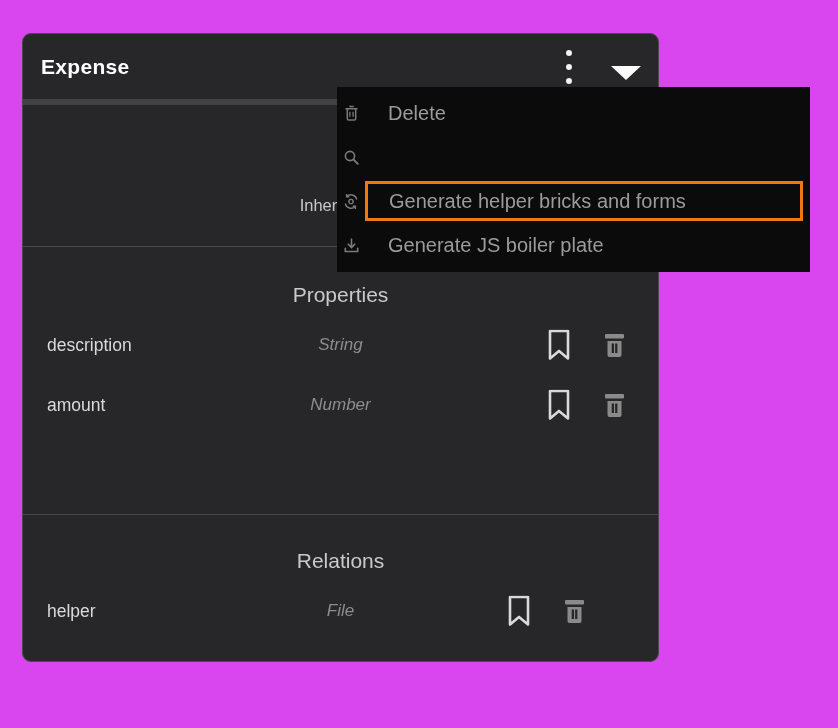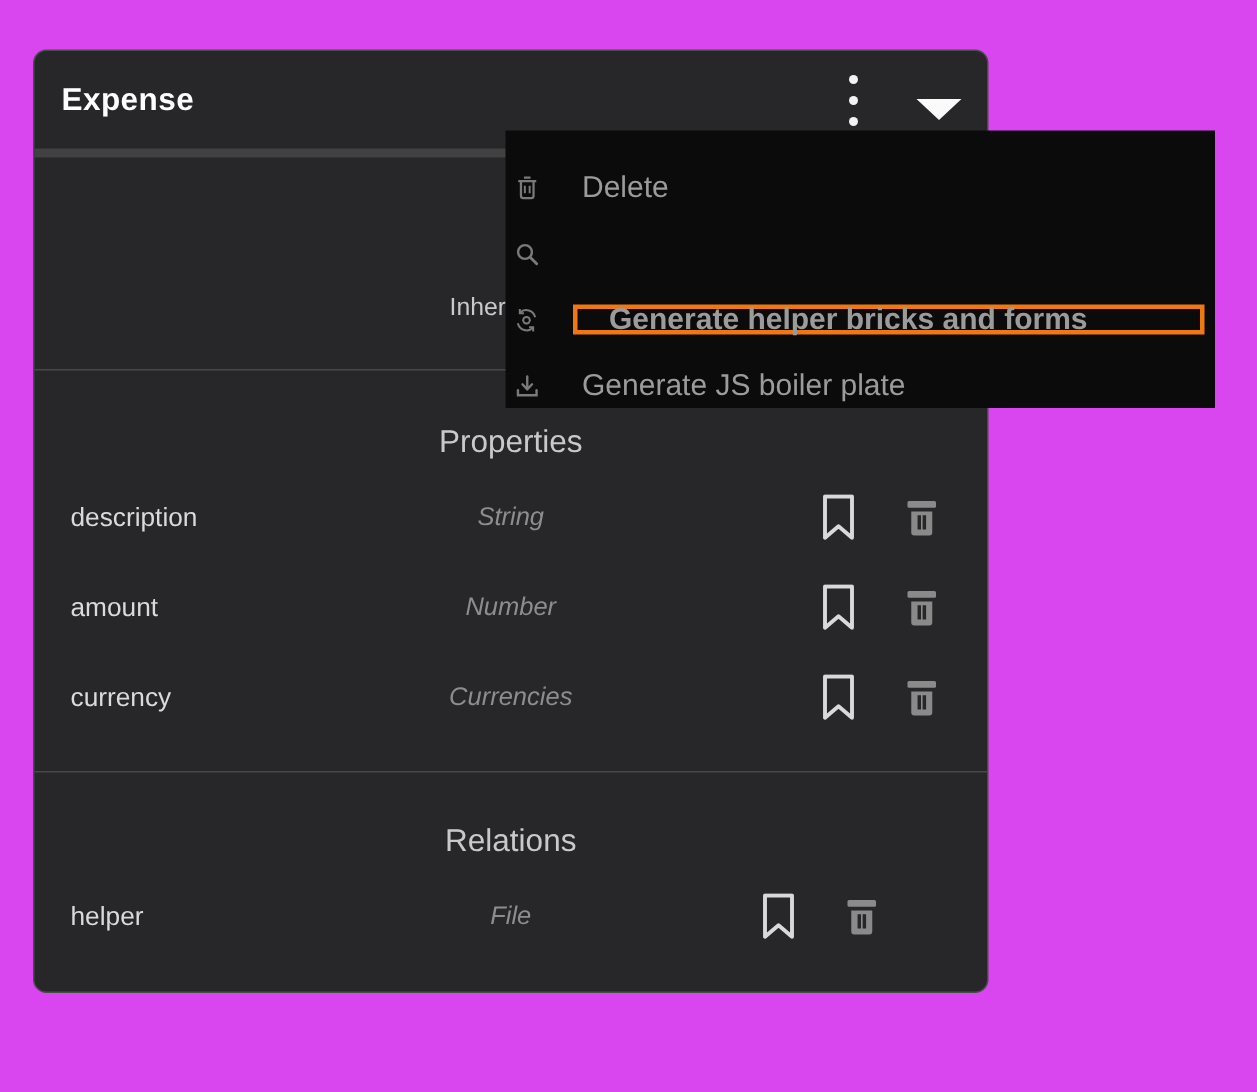--- a/index.html
+++ b/index.html
@@ -59,32 +59,32 @@
   }
   .row-icon { position: absolute; top: 50%; transform: translateY(-50%); cursor: pointer; display: flex; }
   .bm-props { left: 525px; }
   .tr-props { left: 579px; }
   .bm-rel { left: 485px; }
   .tr-rel { left: 539px; }
 
   
   .menu {
     position: absolute; left: 337px; top: 87px; width: 473px; height: 185px;
-    background: #0b0b0c; padding-top: 16px; z-index: 10;
+    background: #0b0b0c; padding-top: 4px; z-index: 10;
   }
   .menu-item {
     height: 44px; display: flex; align-items: center; padding-left: 5px;
     color: #9b9b9b; font-size: 20px; cursor: pointer;
   }
   .menu-icon { width: 18px; height: 18px; flex: none; display: flex; align-items: center; justify-content: center; }
   .label-wrap { flex: 1; display: flex; align-items: center; }
   .menu-label { margin-left: 28px; white-space: nowrap; }
   .menu-item.highlighted .label-wrap {
-    margin-left: 22px; margin-right: 7px; height: 20px;
-    border: 3px solid #f07812; padding-left: 21px; font-weight: bold;
+    margin-left: 5px; margin-right: 7px; height: 40px;
+    border: 3px solid #f07812; padding-left: 21px;
   }
   .menu-item.highlighted .menu-label { margin-left: 0; }
 </style>
 </head>
 <body>
 
 <div class="screen">
 
   <div class="panel">
     <div class="panel-header">
@@ -134,37 +134,20 @@
           </span>
           <span class="row-icon tr-props">
             <svg width="25" height="27" viewBox="0 0 25 27">
                 <rect x="3" y="2.5" width="19" height="4.5" rx="1" fill="#8a8a8a"></rect>
                 <path d="M5.5 9.5 h14 v14 a2 2 0 0 1 -2 2 h-10 a2 2 0 0 1 -2 -2 z" fill="#8a8a8a"></path>
                 <rect x="9.7" y="12" width="2.3" height="9.5" fill="#272729"></rect>
                 <rect x="13.1" y="12" width="2.3" height="9.5" fill="#272729"></rect>
               </svg>
           </span>
         </div>
-        <div class="prop-row">
-          <span class="prop-name">currency</span>
-          <span class="prop-type">Currencies</span>
-          <span class="row-icon bm-props">
-            <svg width="22" height="31" viewBox="0 0 22 31">
-                <path d="M2 1.5 h18 v27.5 l-9 -7.6 l-9 7.6 z" fill="none" stroke="#d9d9d9" stroke-width="2.6" stroke-linejoin="round"></path>
-              </svg>
-          </span>
-          <span class="row-icon tr-props">
-            <svg width="25" height="27" viewBox="0 0 25 27">
-                <rect x="3" y="2.5" width="19" height="4.5" rx="1" fill="#8a8a8a"></rect>
-                <path d="M5.5 9.5 h14 v14 a2 2 0 0 1 -2 2 h-10 a2 2 0 0 1 -2 -2 z" fill="#8a8a8a"></path>
-                <rect x="9.7" y="12" width="2.3" height="9.5" fill="#272729"></rect>
-                <rect x="13.1" y="12" width="2.3" height="9.5" fill="#272729"></rect>
-              </svg>
-          </span>
-        </div>
       </div>
     </div>
 
     <div class="thin-divider"></div>
 
     <div class="section-relations">
       <div class="section-heading">Relations</div>
       <div class="rows-rel">
         <div class="prop-row">
           <span class="prop-name">helper</span>

